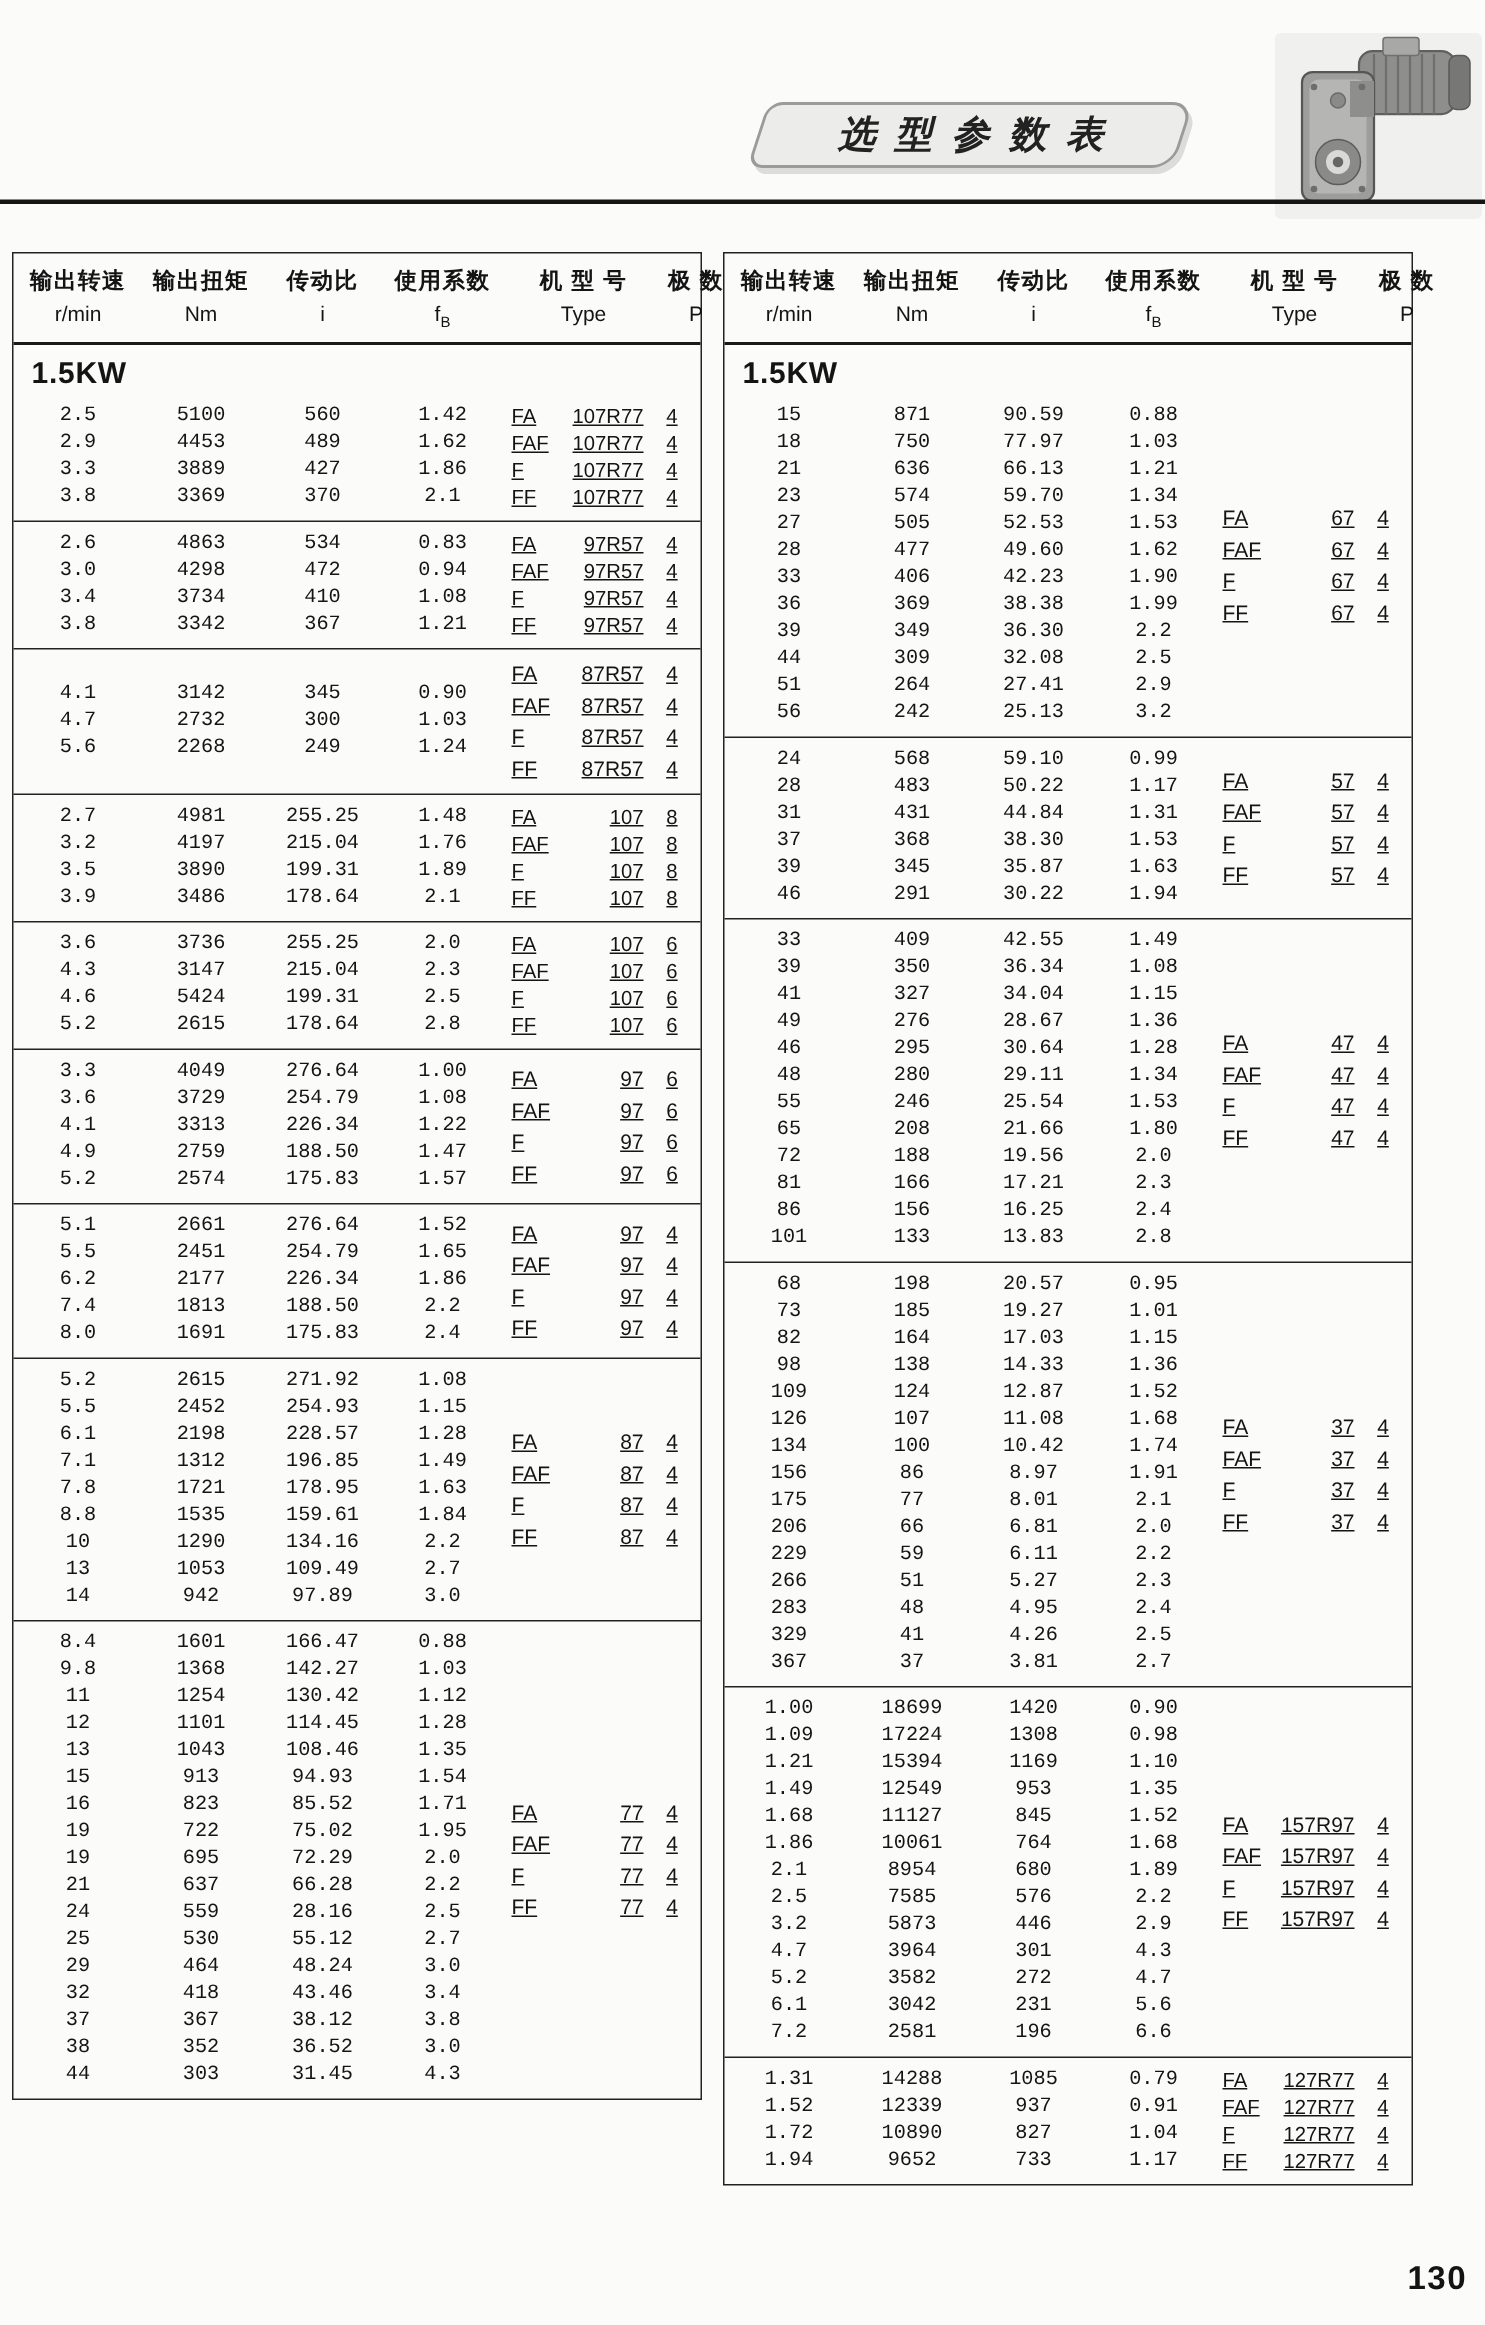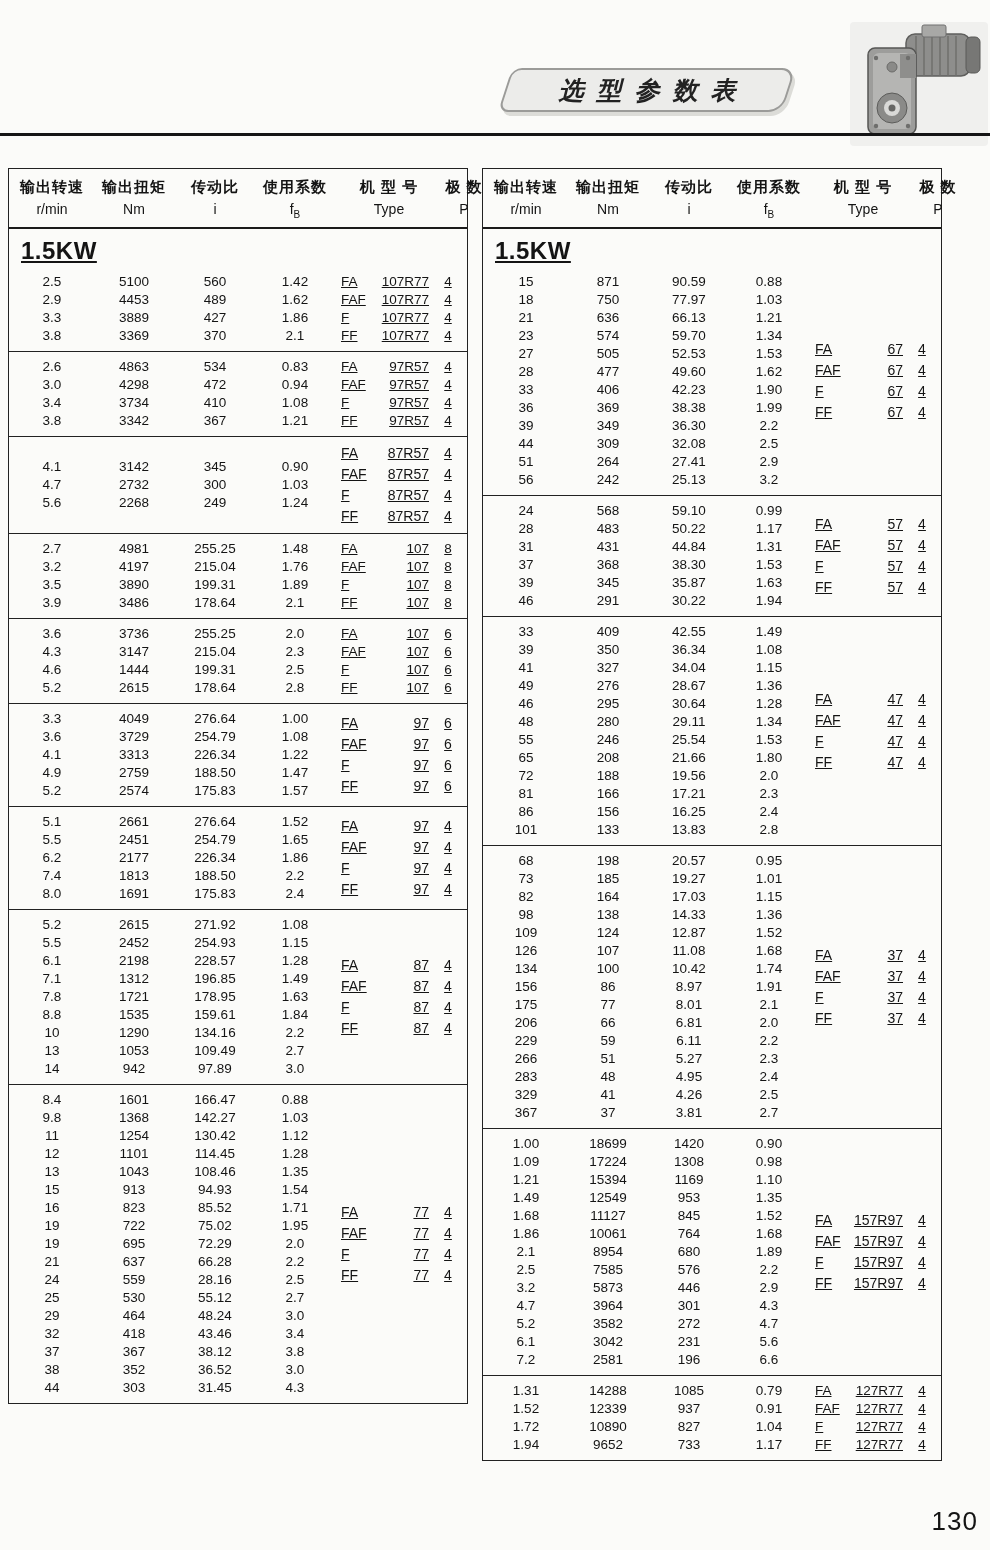--- a/index.html
+++ b/index.html
@@ -21,38 +21,38 @@
   
   .tables{position:absolute;top:168px;left:8px;display:flex;gap:14px;align-items:flex-start;}
   .tcol{width:460px;border:1px solid #222;background:transparent;box-sizing:border-box;}
 
   .thead{display:grid;grid-template-columns:86px 78px 84px 76px 112px 38px;
          padding:9px 0 7px;border-bottom:2px solid #1a1a1a;text-align:center;}
   .hcn{font-size:15px;font-weight:600;letter-spacing:1px;}
   .hen{font-size:14px;margin-top:4px;}
   .hen sub{font-size:10px;}
 
-  .section-label{font-size:24px;font-weight:bold;padding:8px 0 2px 12px;letter-spacing:0.5px;text-decoration:underline;}
+  .section-label{font-size:20px;font-weight:bold;padding:8px 0 2px 12px;letter-spacing:0.5px;}
   .section + .section{border-top:1px solid #222;}
 
   .block{display:flex;padding:6px 0;}
   .block + .block{border-top:1px solid #222;}
 
-  .rows-col{width:324px;display:flex;flex-direction:column;justify-content:center;}
+  .rows-col{width:324px;display:flex;flex-direction:column;justify-content:center;font-family:Liberation Mono, monospace;}
   .row{display:grid;grid-template-columns:86px 78px 84px 76px;}
   .cell{text-align:center;font-size:13.5px;line-height:18px;}
 
   .types-col{flex:1;display:flex;flex-direction:column;justify-content:center;padding-left:8px;}
   .trow{display:flex;font-size:14px;line-height:21px;text-decoration:underline;}
   .trow.tight{line-height:18px;font-size:13.5px;}
   .tprefix{width:38px;text-align:left;}
   .tmodel{flex:1;text-align:right;}
   .tp{width:38px;text-align:center;}
 
-  .page-number{position:absolute;right:12px;top:1506px;font-size:26px;letter-spacing:1px;}
+  .page-number{position:absolute;right:12px;top:1506px;font-size:22px;letter-spacing:1px;font-weight:bold;}
 </style>
 </head>
 <body>
 
 <div class="page">
 
   <div class="banner">
     <span class="banner-text">选型参数表</span>
   </div>
 
@@ -323,21 +323,21 @@
                 <div class="cell">2.0</div>
               </div>
               <div class="row">
                 <div class="cell">4.3</div>
                 <div class="cell">3147</div>
                 <div class="cell">215.04</div>
                 <div class="cell">2.3</div>
               </div>
               <div class="row">
                 <div class="cell">4.6</div>
-                <div class="cell">1444</div>
+                <div class="cell">5424</div>
                 <div class="cell">199.31</div>
                 <div class="cell">2.5</div>
               </div>
               <div class="row">
                 <div class="cell">5.2</div>
                 <div class="cell">2615</div>
                 <div class="cell">178.64</div>
                 <div class="cell">2.8</div>
               </div>
             </div>

